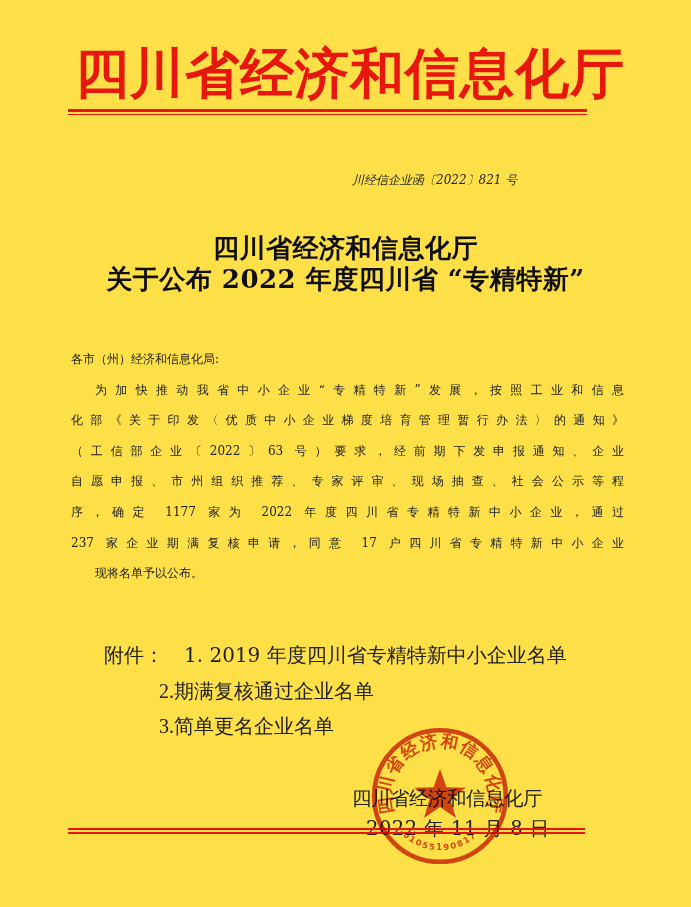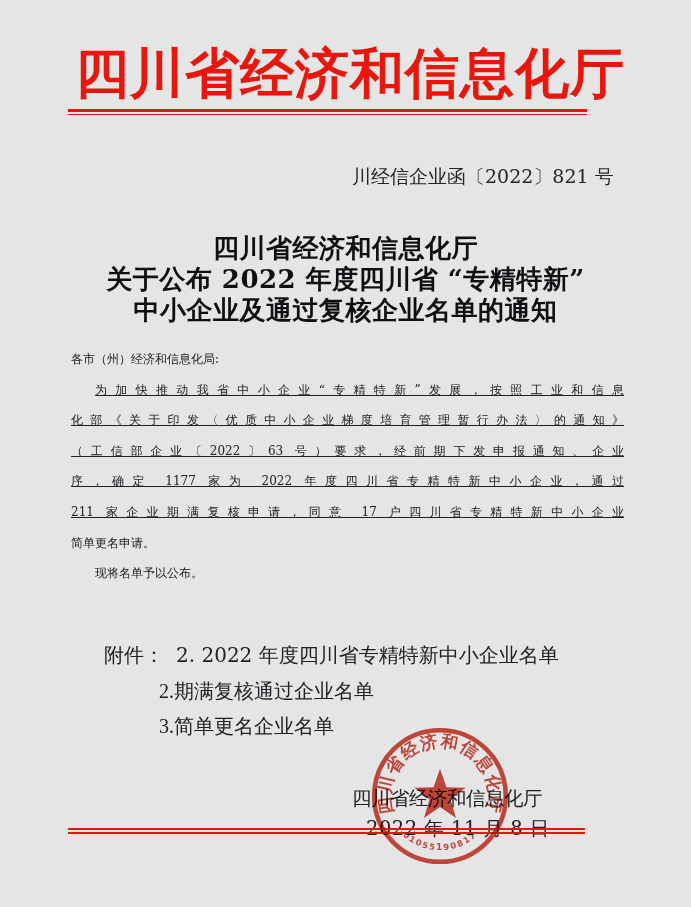--- a/index.html
+++ b/index.html
@@ -1,54 +1,54 @@
 <!DOCTYPE html>
 <html><head>
 <meta charset="utf-8">
 <title>scan</title>
 <style>
   html,body { margin:0; padding:0; background:#ffffff; }
   .page {
-    position:relative; width:691px; height:907px; background:#e5e5e5;
+    position:relative; width:691px; height:907px; background:#fde047;
     font-family:"DejaVu Serif","Liberation Serif",serif;
     overflow:hidden;
   }
   
   .letterhead {
     position:absolute; top:38px; left:62px; width:576px;
     text-align:center; white-space:nowrap;
     font-size:54px; font-weight:bold; letter-spacing:1px;
     color:#e8170e;
   }
   .rule-top {
     position:absolute; left:68px; top:109px; width:519px; height:2px;
     border-top:3.5px solid #e8170e; border-bottom:1.4px solid #e8170e;
   }
   .doc-number {
-    position:absolute; top:164px; left:352px;
-    font-size:19px; color:#24242a; white-space:nowrap;
+    position:absolute; top:172px; left:352px;
+    font-size:12px; color:#24242a; white-space:nowrap;font-style:italic;
   }
   .title-block {
     position:absolute; top:233px; left:0; width:691px;
     text-align:center; font-weight:bold; color:#101014;
     font-size:26px; line-height:31px; letter-spacing:0.5px;
   }
   .body-block {
     position:absolute; top:344px; left:71px; width:553px;
     font-size:12px; line-height:30.6px; color:#202026;
   }
   .body-line { white-space:normal; }
-  .body-line.jl { text-align:justify; text-align-last:justify;text-decoration:underline; }
+  .body-line.jl { text-align:justify; text-align-last:justify; }
   .body-line.ind { text-indent:2em; }
   .attach-block {
     position:absolute; top:638px; left:104px;
     font-size:20px; line-height:35.5px; color:#202026;
   }
   .attach-row { white-space:nowrap; }
-  .attach-label { margin-right:12px; }
+  .attach-label { margin-right:20px; }
   .attach-row.cont { padding-left:55px;font-family:Liberation Serif, serif; }
   .sig-org {
     position:absolute; top:785px; left:352px;
     font-size:19.5px; letter-spacing:-0.5px; color:#202026; white-space:nowrap;
   }
   .sig-date {
     position:absolute; top:815px; left:366px;
     font-size:19.5px; letter-spacing:0.5px; color:#202026; white-space:nowrap;
   }
   .rule-bottom {
@@ -72,37 +72,36 @@
 
   <div class="letterhead">四川省经济和信息化厅</div>
 
   <div class="rule-top"></div>
 
   <div class="doc-number">川经信企业函〔2022〕821 号</div>
 
   <div class="title-block">
     <div>四川省经济和信息化厅</div>
     <div>关于公布 2022 年度四川省 “专精特新”</div>
-    <div>中小企业及通过复核企业名单的通知</div>
   </div>
 
   <div class="body-block" id="body-lines">
       <div class="body-line">各市（州）经济和信息化局:</div>
       <div class="body-line jl ind">为加快推动我省中小企业“专精特新”发展，按照工业和信息</div>
       <div class="body-line jl">化部《关于印发〈优质中小企业梯度培育管理暂行办法〉的通知》</div>
       <div class="body-line jl">（工信部企业〔2022〕63 号）要求，经前期下发申报通知、企业</div>
+      <div class="body-line jl">自愿申报、市州组织推荐、专家评审、现场抽查、社会公示等程</div>
       <div class="body-line jl">序，确定 1177 家为 2022 年度四川省专精特新中小企业，通过</div>
-      <div class="body-line jl">211 家企业期满复核申请，同意 17 户四川省专精特新中小企业</div>
-      <div class="body-line">简单更名申请。</div>
+      <div class="body-line jl">237 家企业期满复核申请，同意 17 户四川省专精特新中小企业</div>
       <div class="body-line ind">现将名单予以公布。</div>
     </div>
 
   <div class="attach-block">
     <div class="attach-row">
-      <span class="attach-label">附件：</span><span>2. 2022 年度四川省专精特新中小企业名单</span>
+      <span class="attach-label">附件：</span><span>1. 2019 年度四川省专精特新中小企业名单</span>
     </div>
     <div class="attach-row cont">
       <span>2.期满复核通过企业名单</span>
     </div>
     <div class="attach-row cont">
       <span>3.简单更名企业名单</span>
     </div>
   </div>
 
   <div class="sig-org">四川省经济和信息化厅</div>

